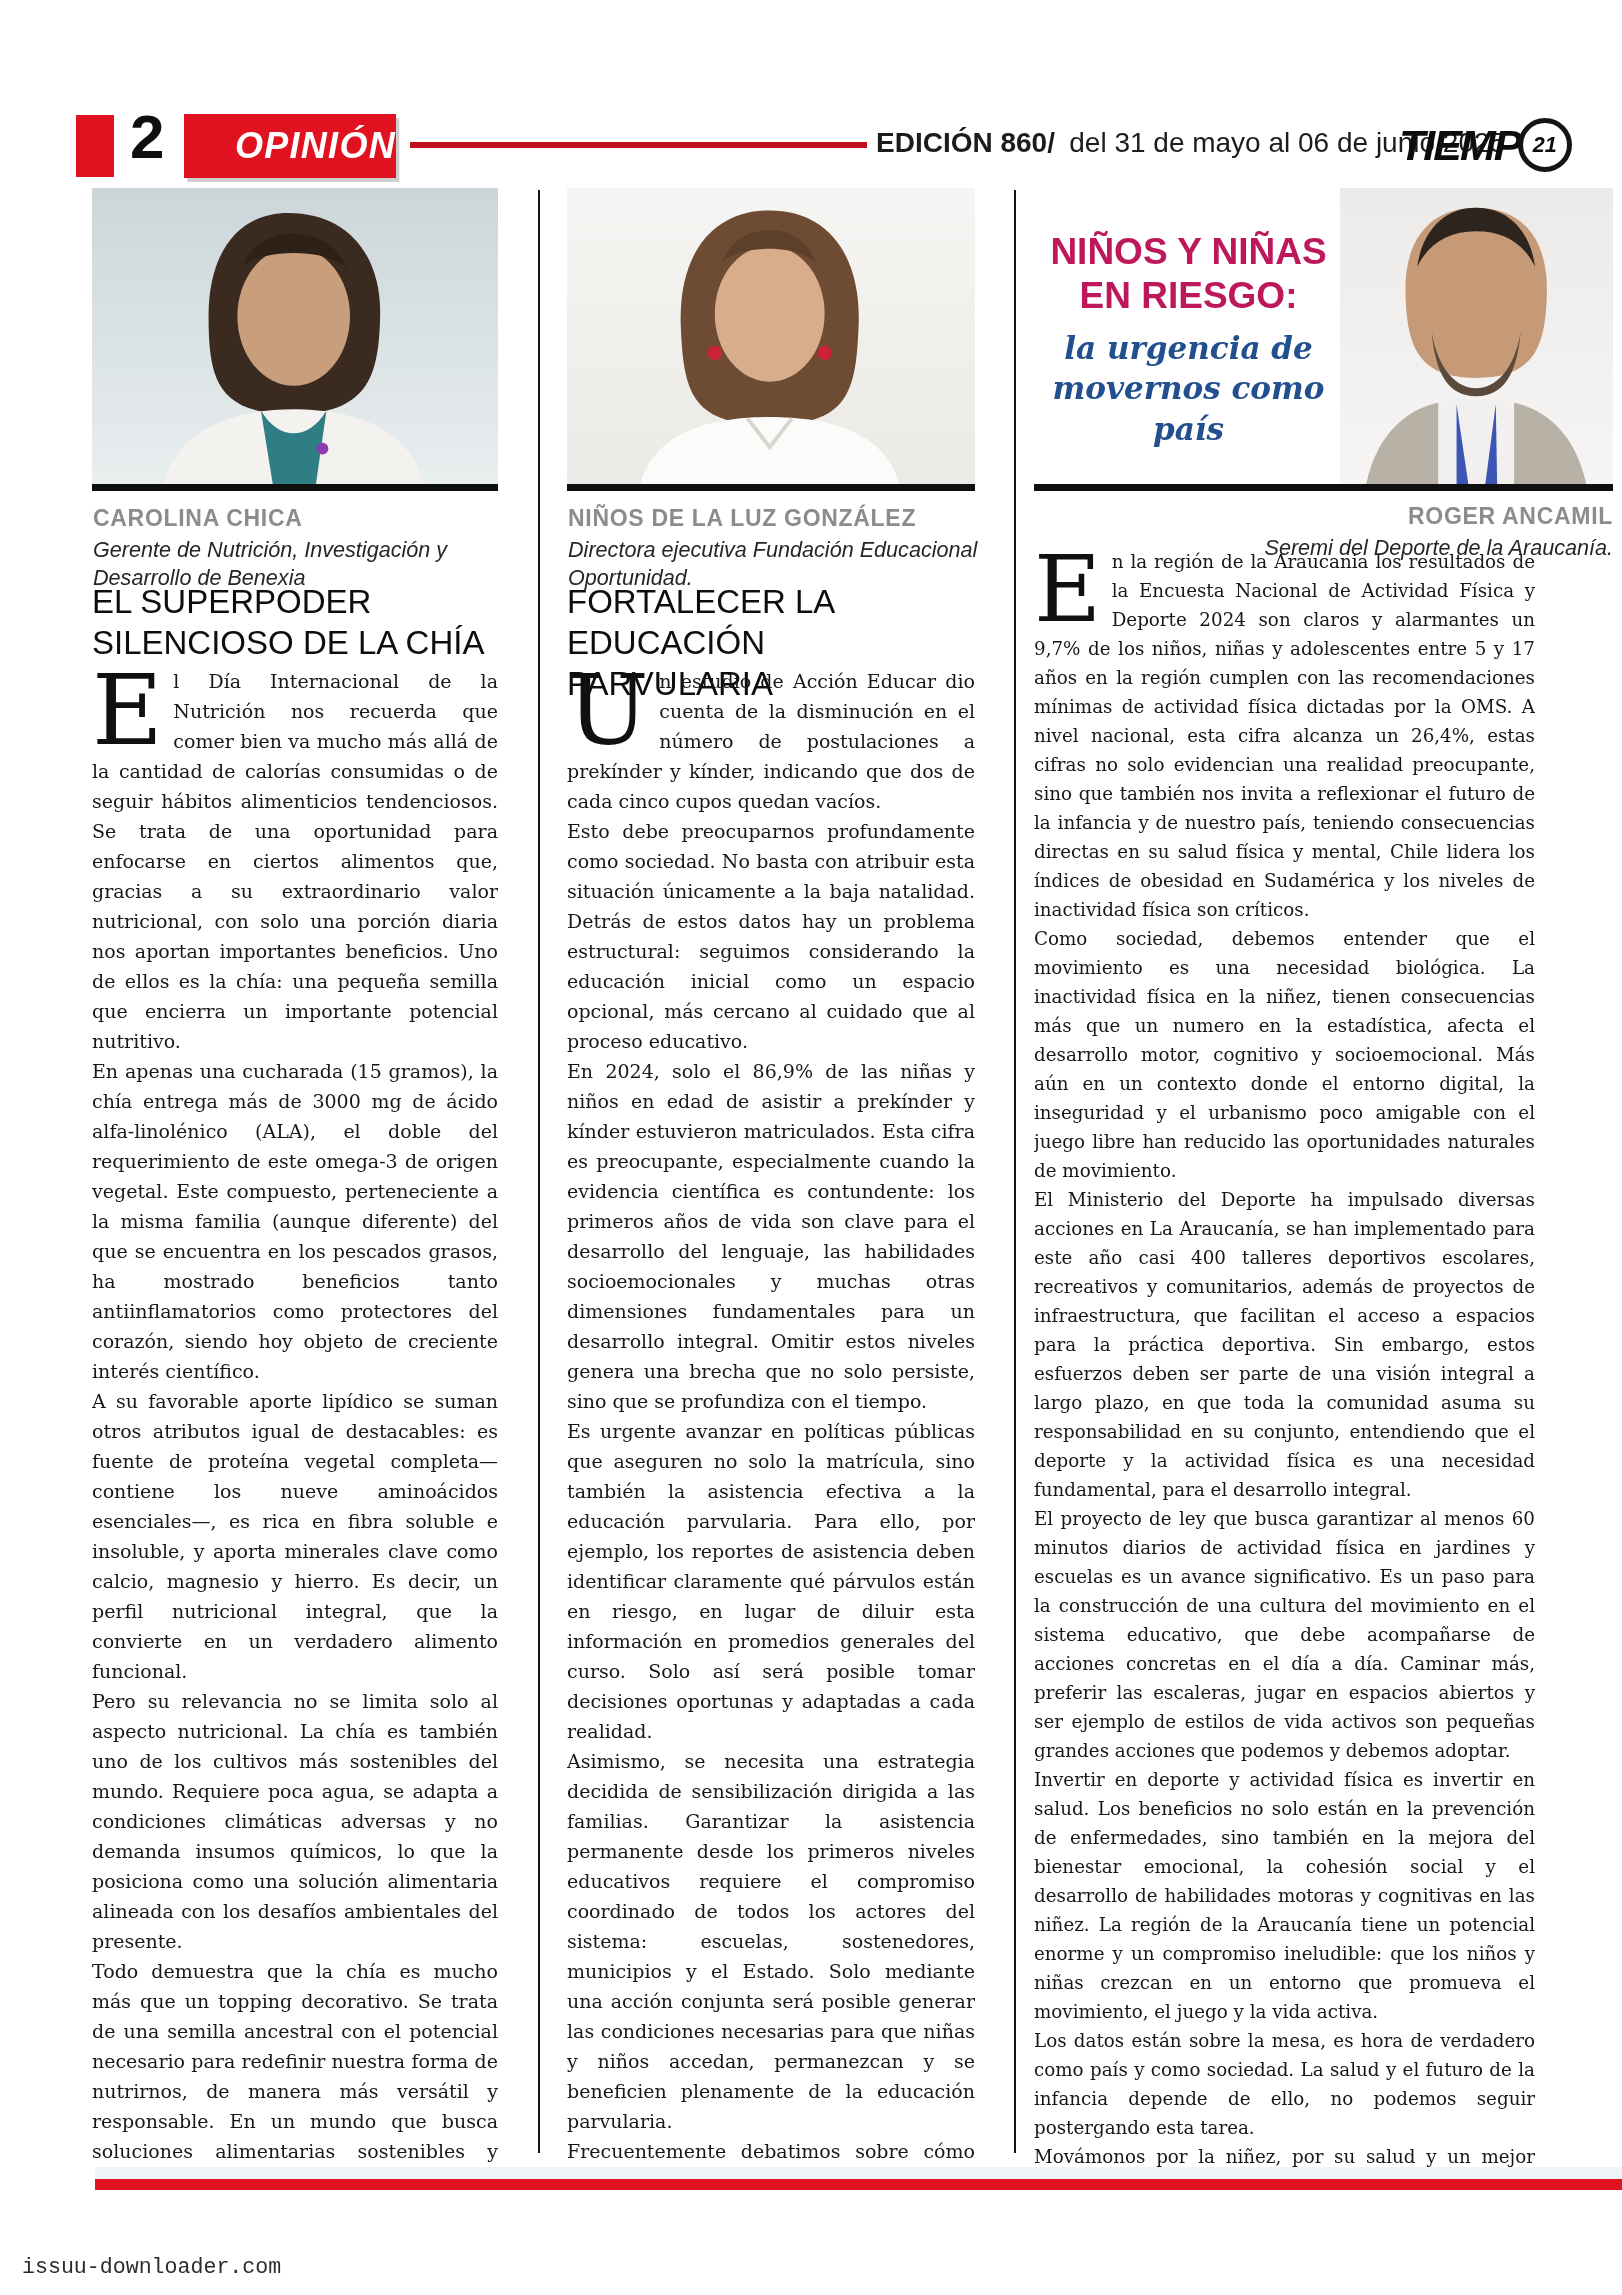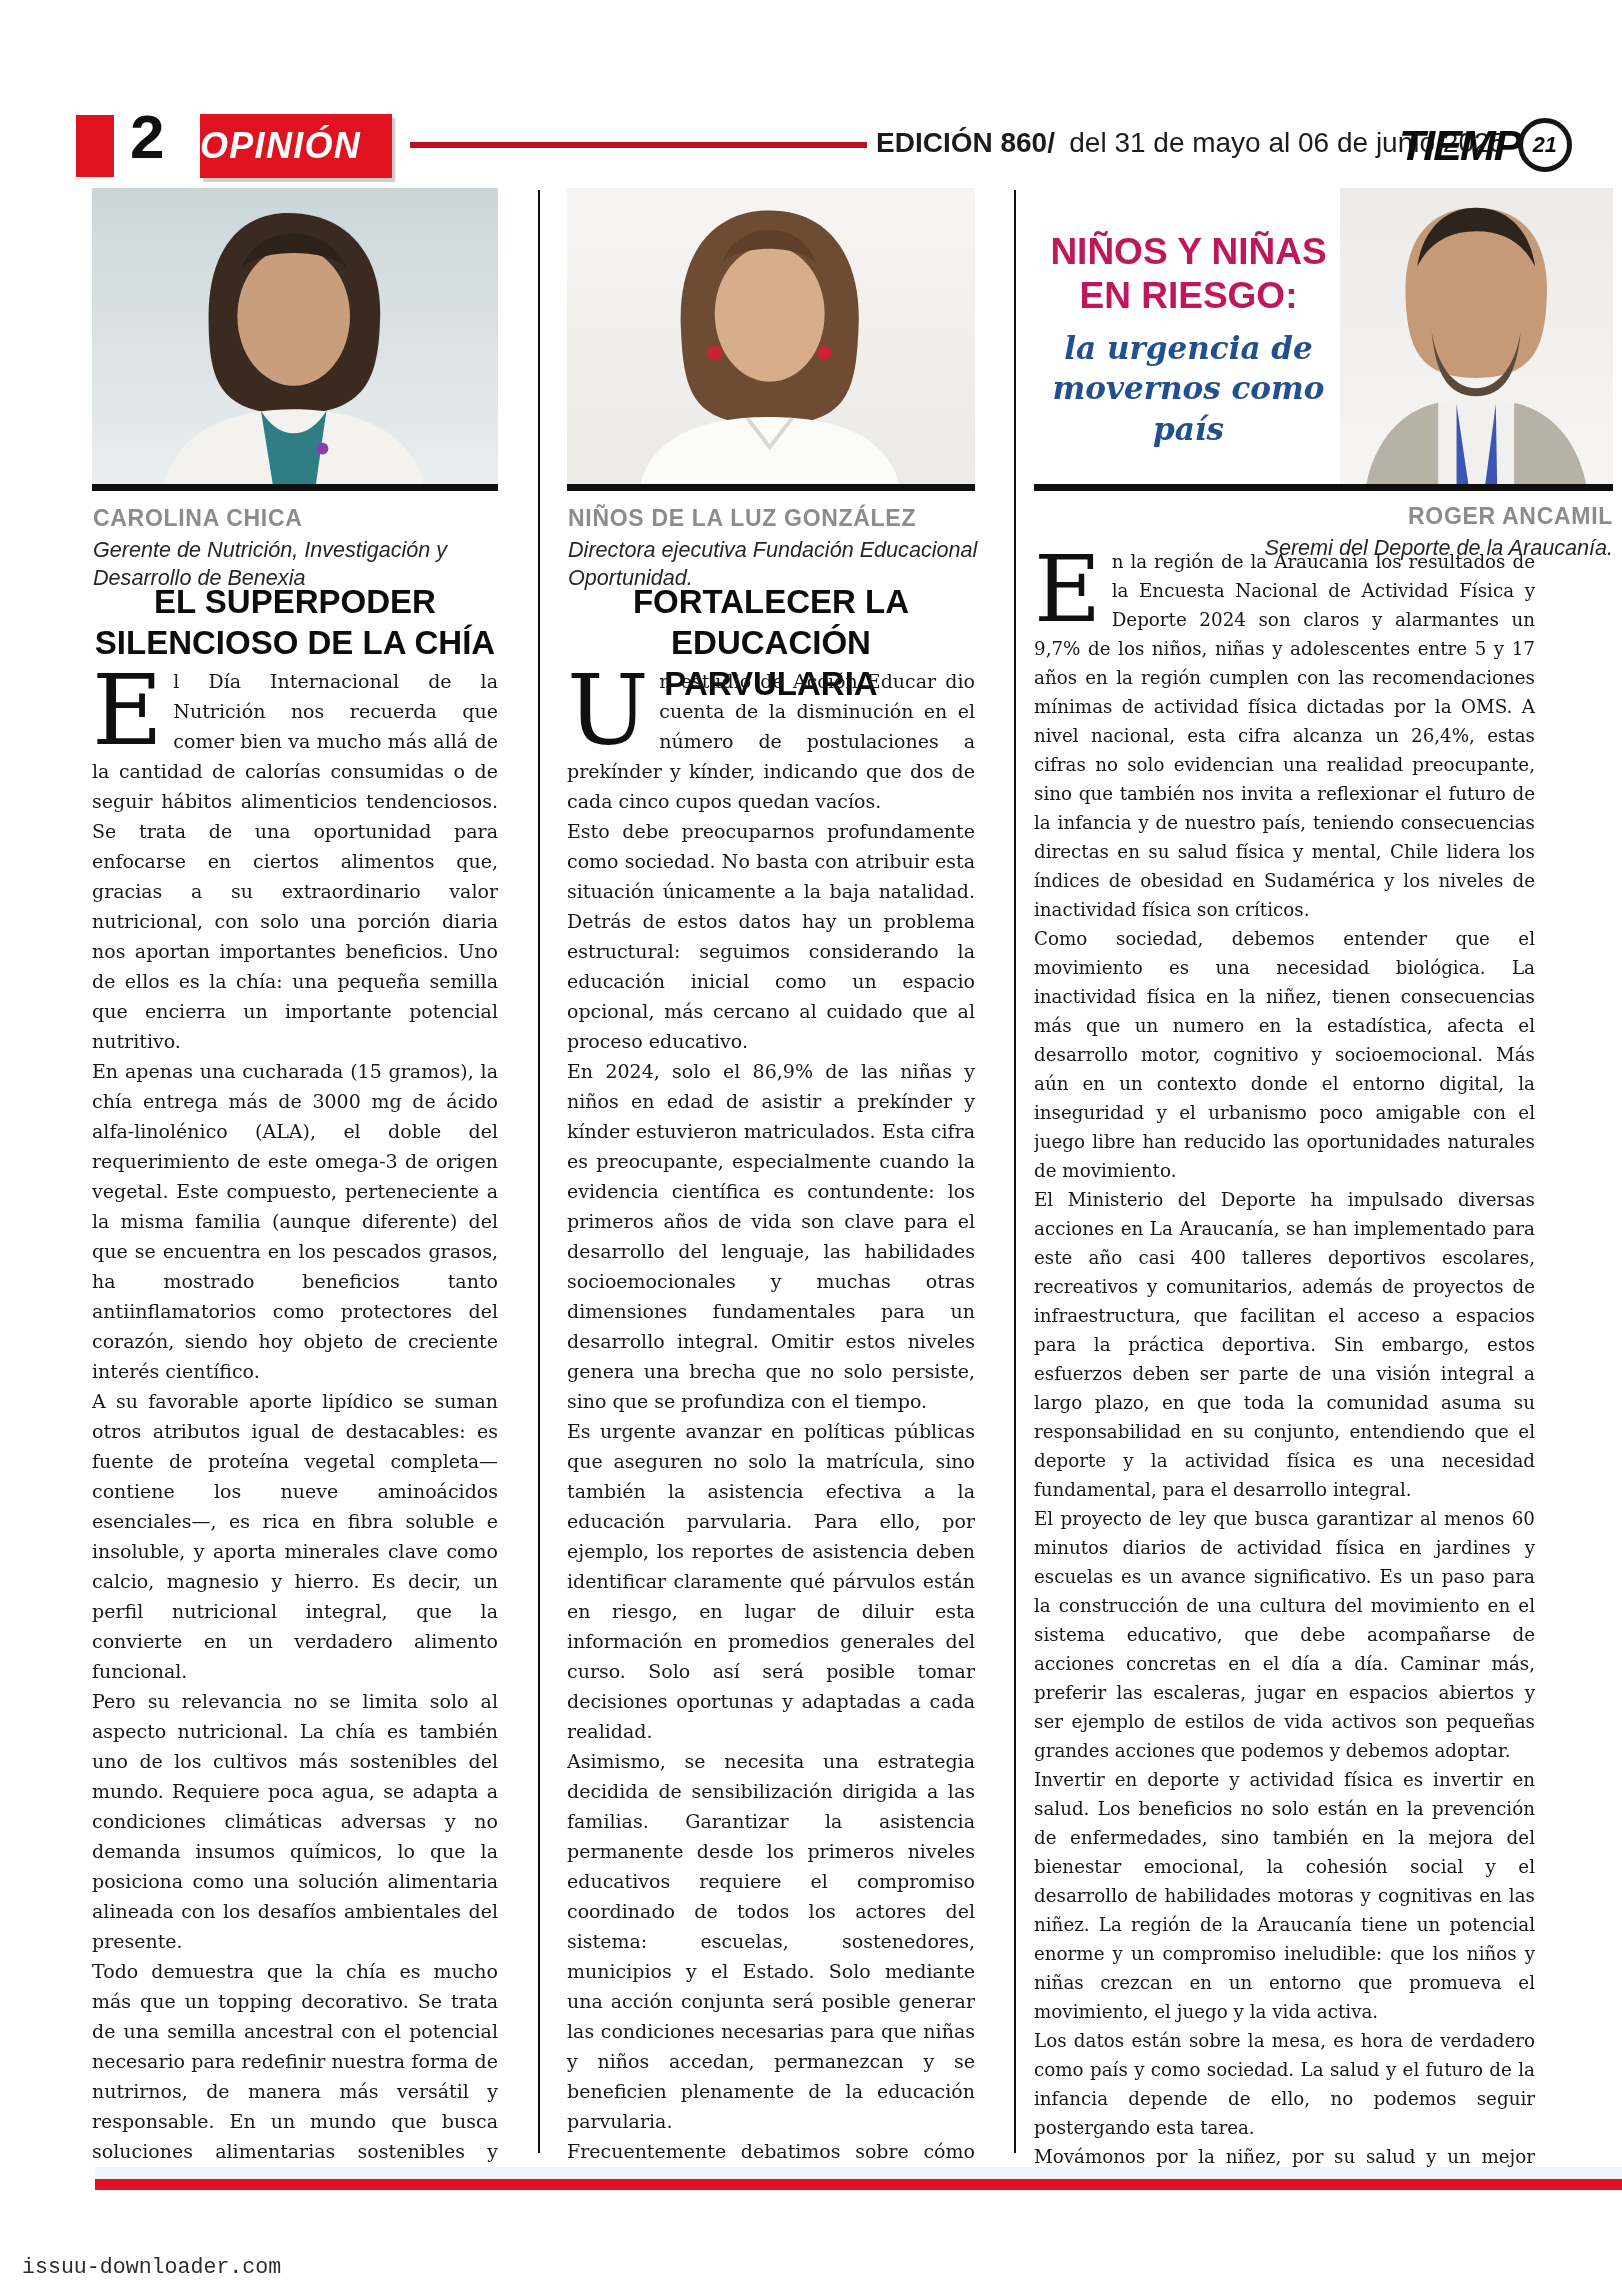--- a/index.html
+++ b/index.html
@@ -9,22 +9,22 @@
     --ink:#141414;
   }
   html,body{margin:0;padding:0;background:#ffffff;}
   .page{position:relative;width:1623px;height:2295px;background:#ffffff;overflow:hidden;
         font-family:"DejaVu Serif",serif;color:#161616;}
 
   
   .hdr-chip{position:absolute;left:76px;top:115px;width:38px;height:62px;background:var(--red);}
   .hdr-num{position:absolute;left:130px;top:106px;font-family:"Liberation Sans",sans-serif;
            font-weight:700;font-size:62px;line-height:1;color:#0f0f0f;}
-  .hdr-opinion{position:absolute;left:200px;top:114px;width:192px;height:64px;background:var(--red);
-               display:flex;align-items:center;justify-content:flex-start;box-shadow:3.3px 3.9px 0 rgba(60,60,60,.25);}
+  .hdr-opinion{position:absolute;left:184px;top:114px;width:212px;height:64px;background:var(--red);
+               display:flex;align-items:center;justify-content:flex-end;box-shadow:3.3px 3.9px 0 rgba(60,60,60,.25);}
   .hdr-opinion span{font-family:"Liberation Sans",sans-serif;font-style:italic;font-weight:700;
                     font-size:36px;color:#ffffff;letter-spacing:1.3px;}
   .hdr-line{position:absolute;left:410px;top:142px;width:457px;height:5.9px;background:var(--red-line);}
   .hdr-edition{position:absolute;left:876px;top:127px;font-family:"Liberation Sans",sans-serif;
                font-size:28px;color:#1c1c1c;white-space:nowrap;}
   .hdr-edition .ed-b{font-weight:900;}
   .hdr-edition .ed-r{font-weight:400;margin-left:6.5px;}
   .logo{position:absolute;left:1399px;top:118px;display:flex;align-items:center;}
   .logo-word{font-family:"Liberation Sans",sans-serif;font-style:italic;font-weight:900;
              font-size:43px;letter-spacing:-2px;color:#0d0d0d;}
@@ -47,22 +47,22 @@
   #rule2{left:567px;width:408px;}
   #rule3{left:1034px;width:579px;}
 
   .byline{position:absolute;font-family:"Liberation Sans",sans-serif;}
   #by1{left:93px;top:505px;width:419px;}
   #by2{left:568px;top:505px;width:419px;}
   #by3{left:1034px;top:503px;width:579px;text-align:right;}
   .byline .name{font-weight:700;font-size:23px;color:#8c8c8c;letter-spacing:0.7px;}
   .byline .role{font-style:italic;font-size:21.6px;color:#262626;line-height:1.3;margin-top:3.9px;}
 
-  .title{position:absolute;text-align:center;font-family:"Liberation Sans",sans-serif;
-         font-weight:700;font-size:33px;line-height:1.24;color:#0d0d0d;}
+  .title{position:absolute;text-align:left;font-family:"Liberation Sans",sans-serif;
+         font-weight:400;font-size:33px;line-height:1.24;color:#0d0d0d;}
   #title1{left:92px;top:582px;width:406px;}
   #title2{left:567px;top:582px;width:408px;}
 
   #headline3{position:absolute;left:1034px;top:230px;width:309px;text-align:center;}
   #headline3 .h3b{font-family:"Liberation Sans",sans-serif;font-weight:800;font-size:37px;line-height:1.2;color:#be185d;}
   #headline3 .h3blue{font-family:"DejaVu Serif",serif;font-style:italic;font-weight:700;
                      font-size:31px;line-height:1.3;color:var(--blue);}
   #headline3 .h3gap{height:9.2px;}
 
   

